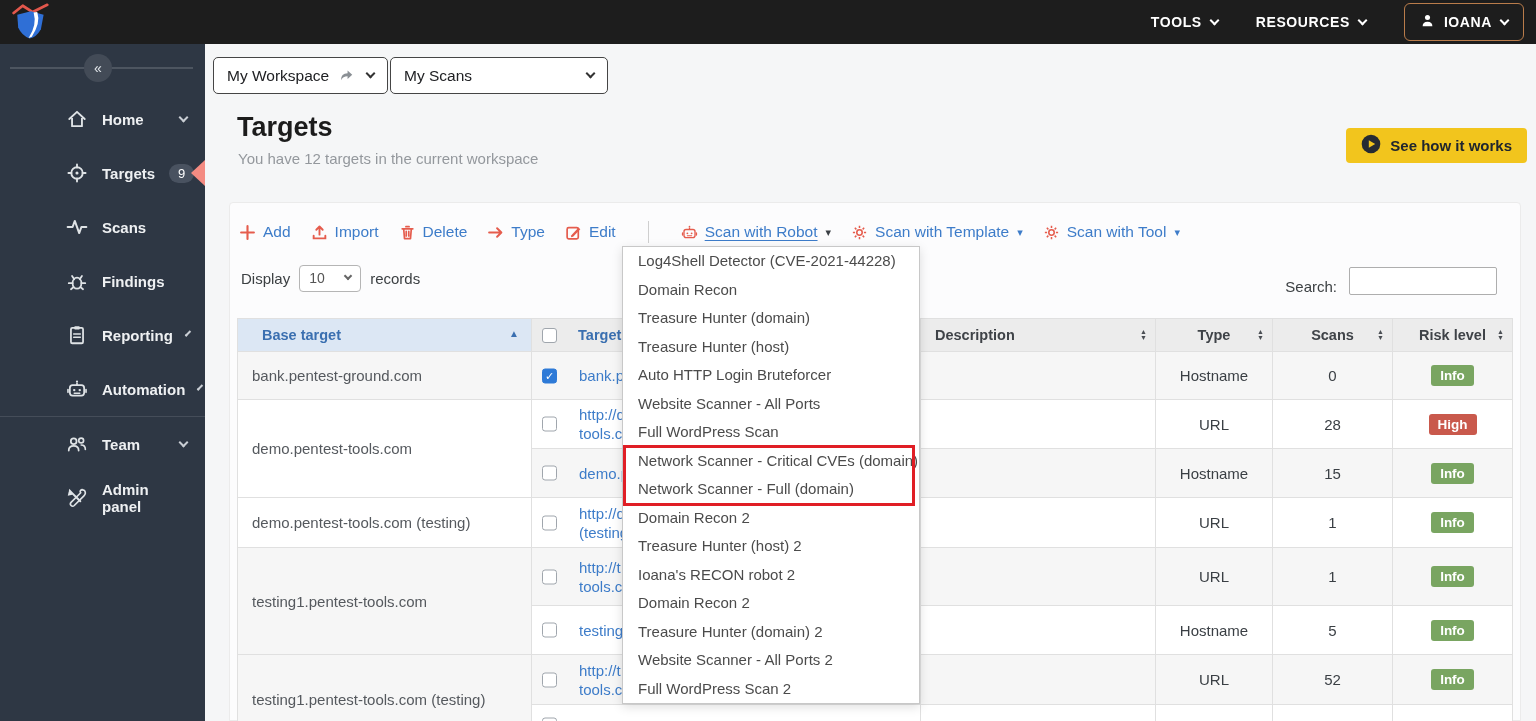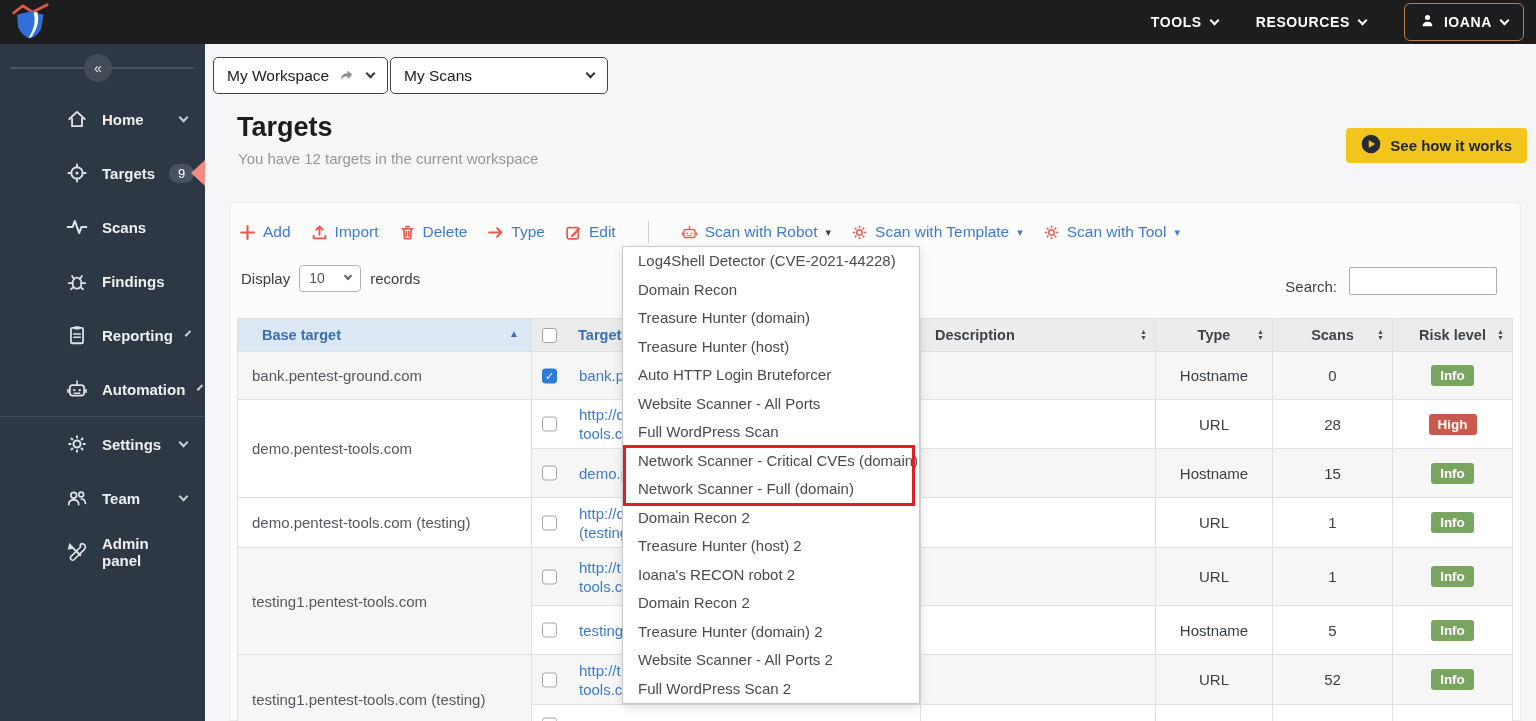--- a/index.html
+++ b/index.html
@@ -44,21 +44,21 @@
   .title { position:absolute; left:32px; top:68px; font-size:27px; font-weight:bold; color:#1c1c1c; }
   .subtitle { position:absolute; left:33px; top:106px; font-size:15px; color:#94989d; }
 
   .cta { position:absolute; right:9px; top:84px; height:35px; background:#f2c51d; border:none; border-radius:4px; display:flex; align-items:center; gap:9px; padding:0 15px; font-size:15px; font-weight:bold; color:#20262e; cursor:pointer; font-family:inherit; }
   .cta svg { width:20px; height:20px; }
 
   .toolbar { position:absolute; left:34px; top:173px; height:30px; display:flex; align-items:center; gap:20px; }
   .tb-btn { display:flex; align-items:center; gap:7px; background:none; border:none; cursor:pointer; font-size:15.5px; color:#3d7cc9; font-family:inherit; }
   .tb-btn .ic { color:#e55c4d; display:flex; }
   .tb-btn .ic svg { width:17px; height:17px; }
-  .tb-btn.open .lbl { text-underline-offset:3px; }
+  .tb-btn.open .lbl { text-decoration:underline; text-underline-offset:3px; }
   .tb-caret { font-size:11px; color:#3d7cc9; margin-left:1px; }
   .tb-btn.open .tb-caret { color:#3a3f44; }
   .tb-div { width:1px; height:22px; background:#cfcfcf; margin:0 12px; }
 
   .display-ctl { position:absolute; left:36px; top:221px; display:flex; align-items:center; gap:9px; font-size:15px; color:#3c4043; }
   .pg-select { position:relative; width:62px; height:27px; border:1px solid #b5b5b5; border-radius:4px; background:#fff; font-size:14px; color:#555; padding-left:9px; line-height:25px; cursor:pointer; }
   .pg-select .chev { position:absolute; right:9px; top:11px; width:6px; height:6px; color:#666; }
   .search-ctl { position:absolute; right:39px; top:223px; display:flex; align-items:flex-end; gap:12px; font-size:15px; color:#3c4043; }
   .search-ctl input { width:148px; height:28px; border:1px solid #aeaeae; border-radius:2px; background:#fff; font-family:inherit; font-size:14px; padding:0 6px; }
 
@@ -189,32 +189,20 @@
               <path d="M1.8 10.5 V13 M18.2 10.5 V13" stroke="currentColor" stroke-width="1.5" stroke-linecap="round"></path>
             </svg>
           </span>
           <span class="side-label">Automation</span>
           <span class="chev side-chev"></span>
         </div>
         <div class="side-divider"></div>
         <div class="side-item">
           <span class="side-ico">
             <svg viewBox="0 0 20 20">
-              <g fill="none" stroke="currentColor" stroke-width="1.8">
-                <circle cx="10" cy="10" r="3.2"></circle>
-                <path d="M10 2.2 V4.8 M10 15.2 V17.8 M2.2 10 H4.8 M15.2 10 H17.8 M4.5 4.5 L6.3 6.3 M13.7 13.7 L15.5 15.5 M15.5 4.5 L13.7 6.3 M6.3 13.7 L4.5 15.5"></path>
-              </g>
-            </svg>
-          </span>
-          <span class="side-label">Settings</span>
-          <span class="chev side-chev"></span>
-        </div>
-        <div class="side-item">
-          <span class="side-ico">
-            <svg viewBox="0 0 20 20">
               <circle cx="7" cy="7.5" r="2.6" fill="none" stroke="currentColor" stroke-width="1.6"></circle>
               <path d="M2.5 16 Q2.5 11.8 7 11.8 Q11.5 11.8 11.5 16" fill="none" stroke="currentColor" stroke-width="1.6" stroke-linecap="round"></path>
               <circle cx="13.8" cy="6.8" r="2.2" fill="none" stroke="currentColor" stroke-width="1.5"></circle>
               <path d="M13.8 10.9 Q17.6 10.9 17.6 15" fill="none" stroke="currentColor" stroke-width="1.5" stroke-linecap="round"></path>
             </svg>
           </span>
           <span class="side-label">Team</span>
           <span class="chev side-chev"></span>
         </div>
         <div class="side-item">

